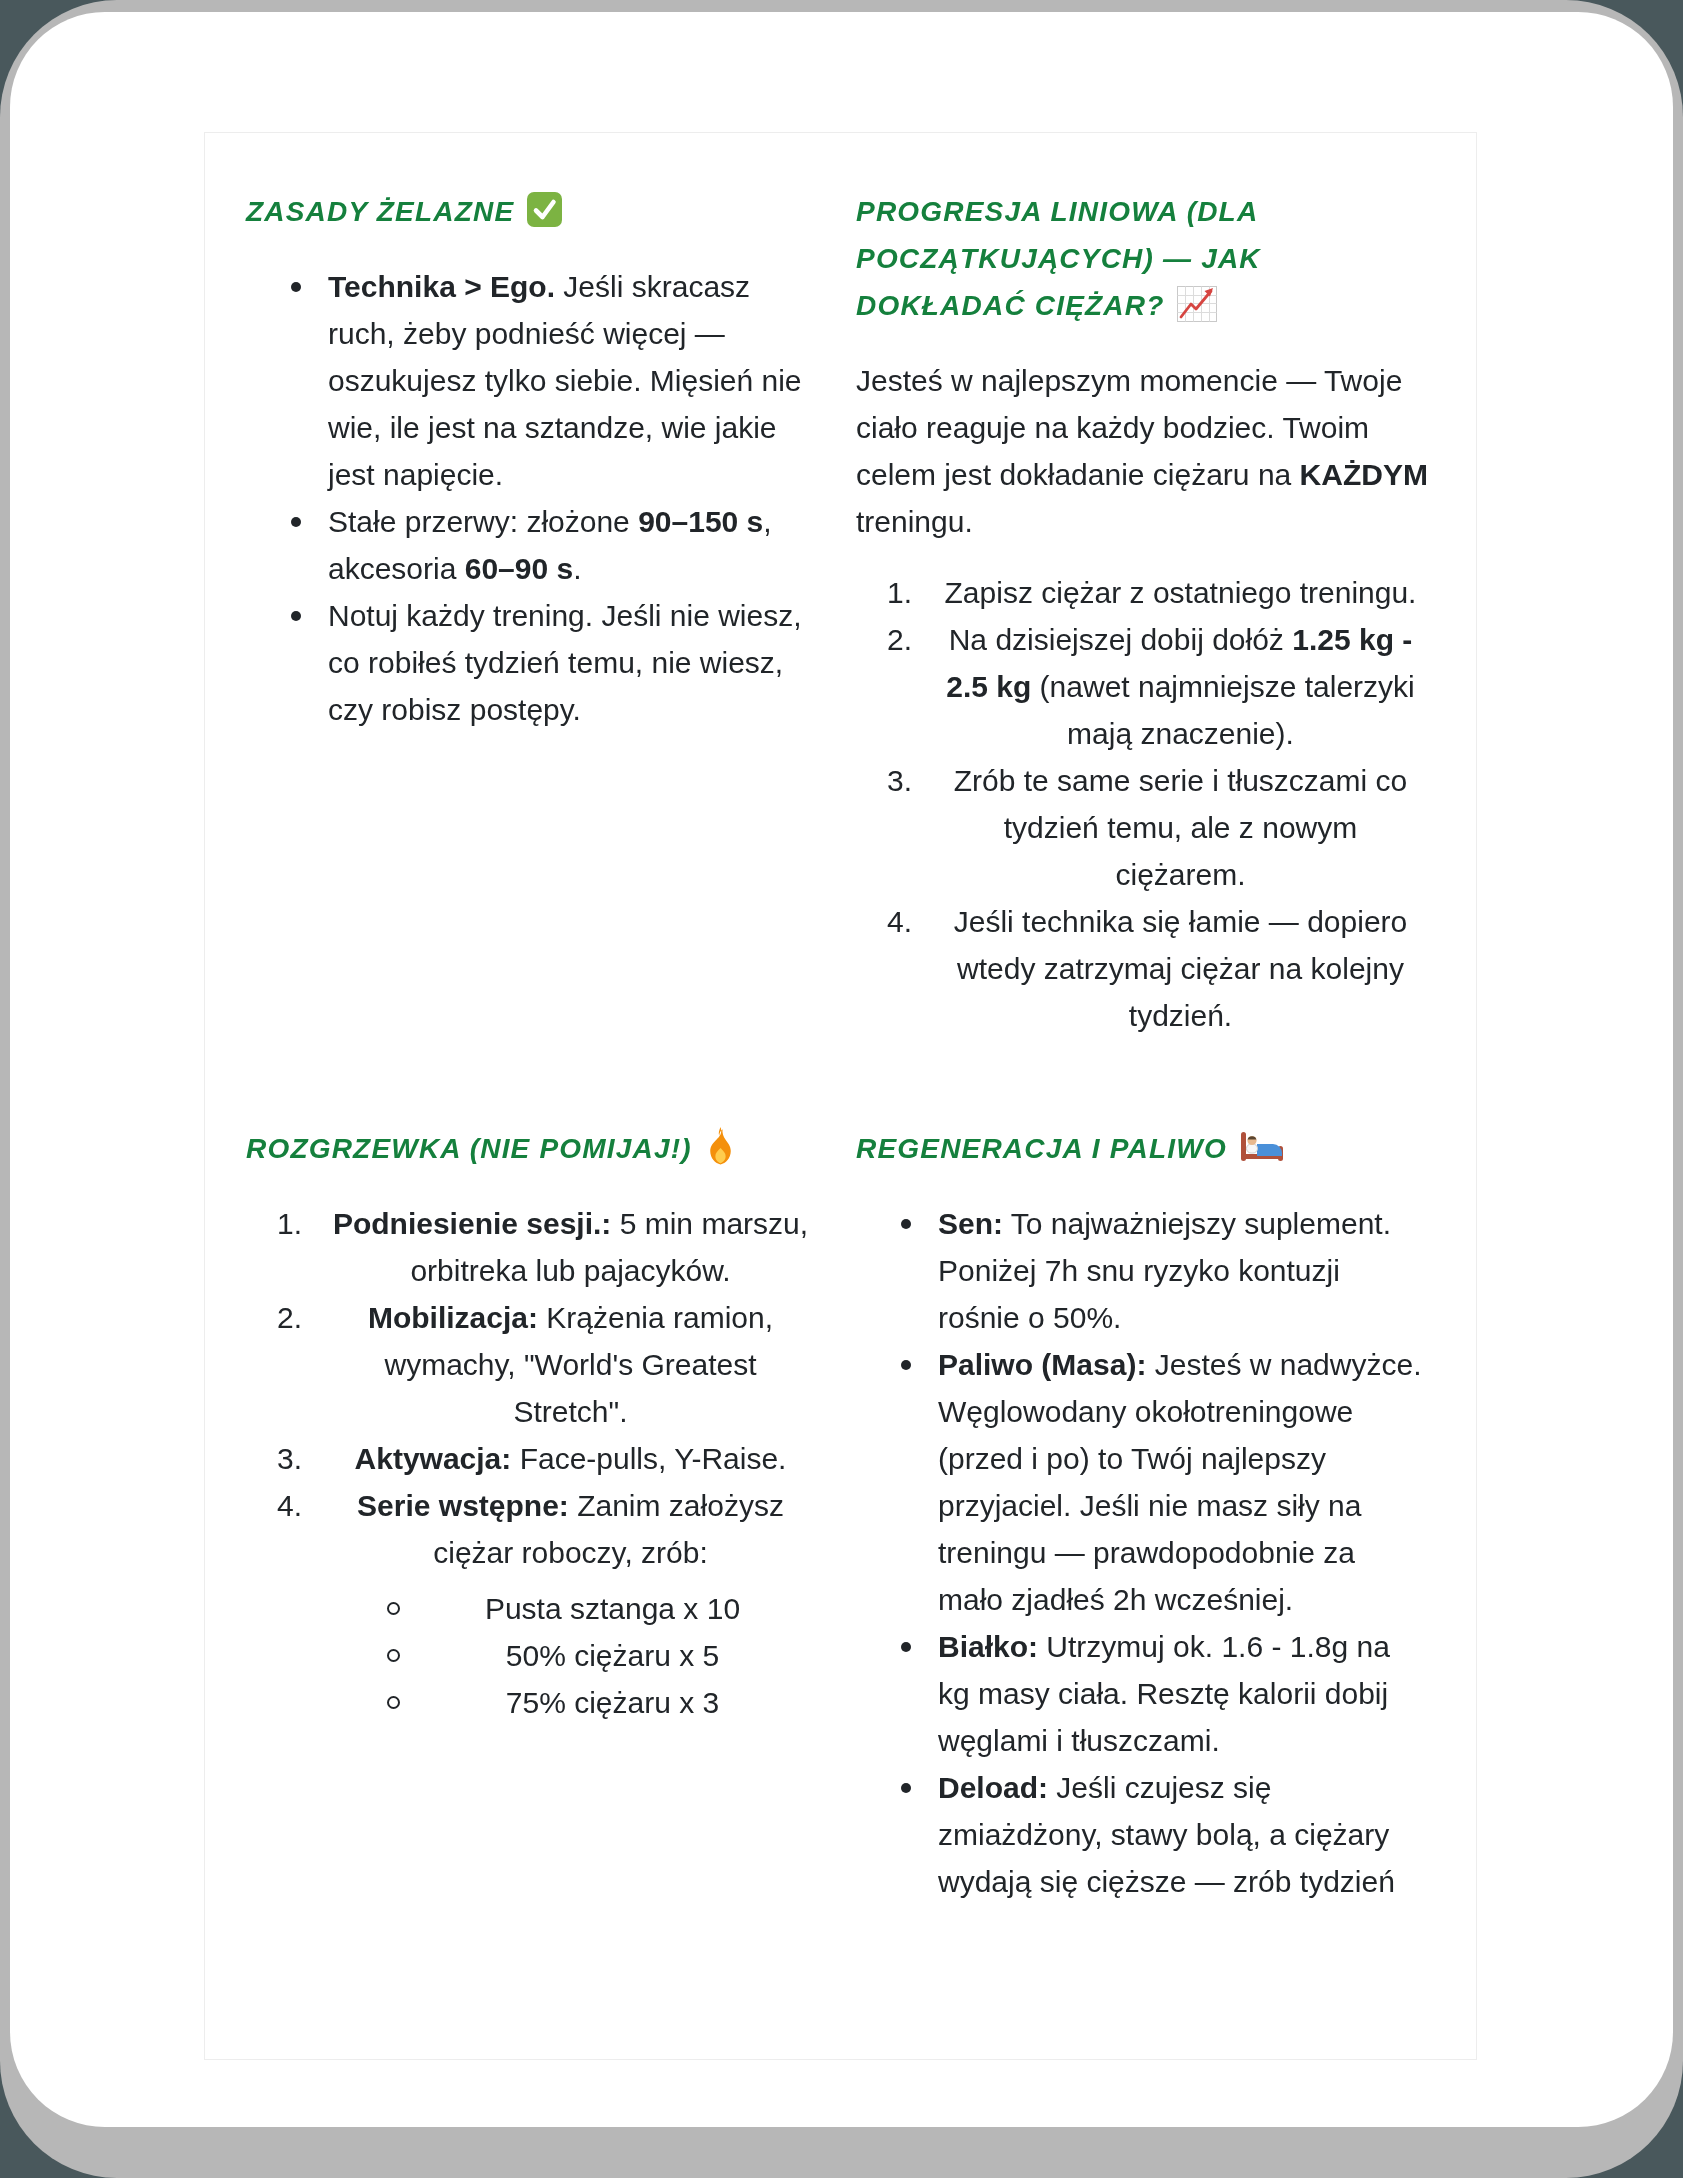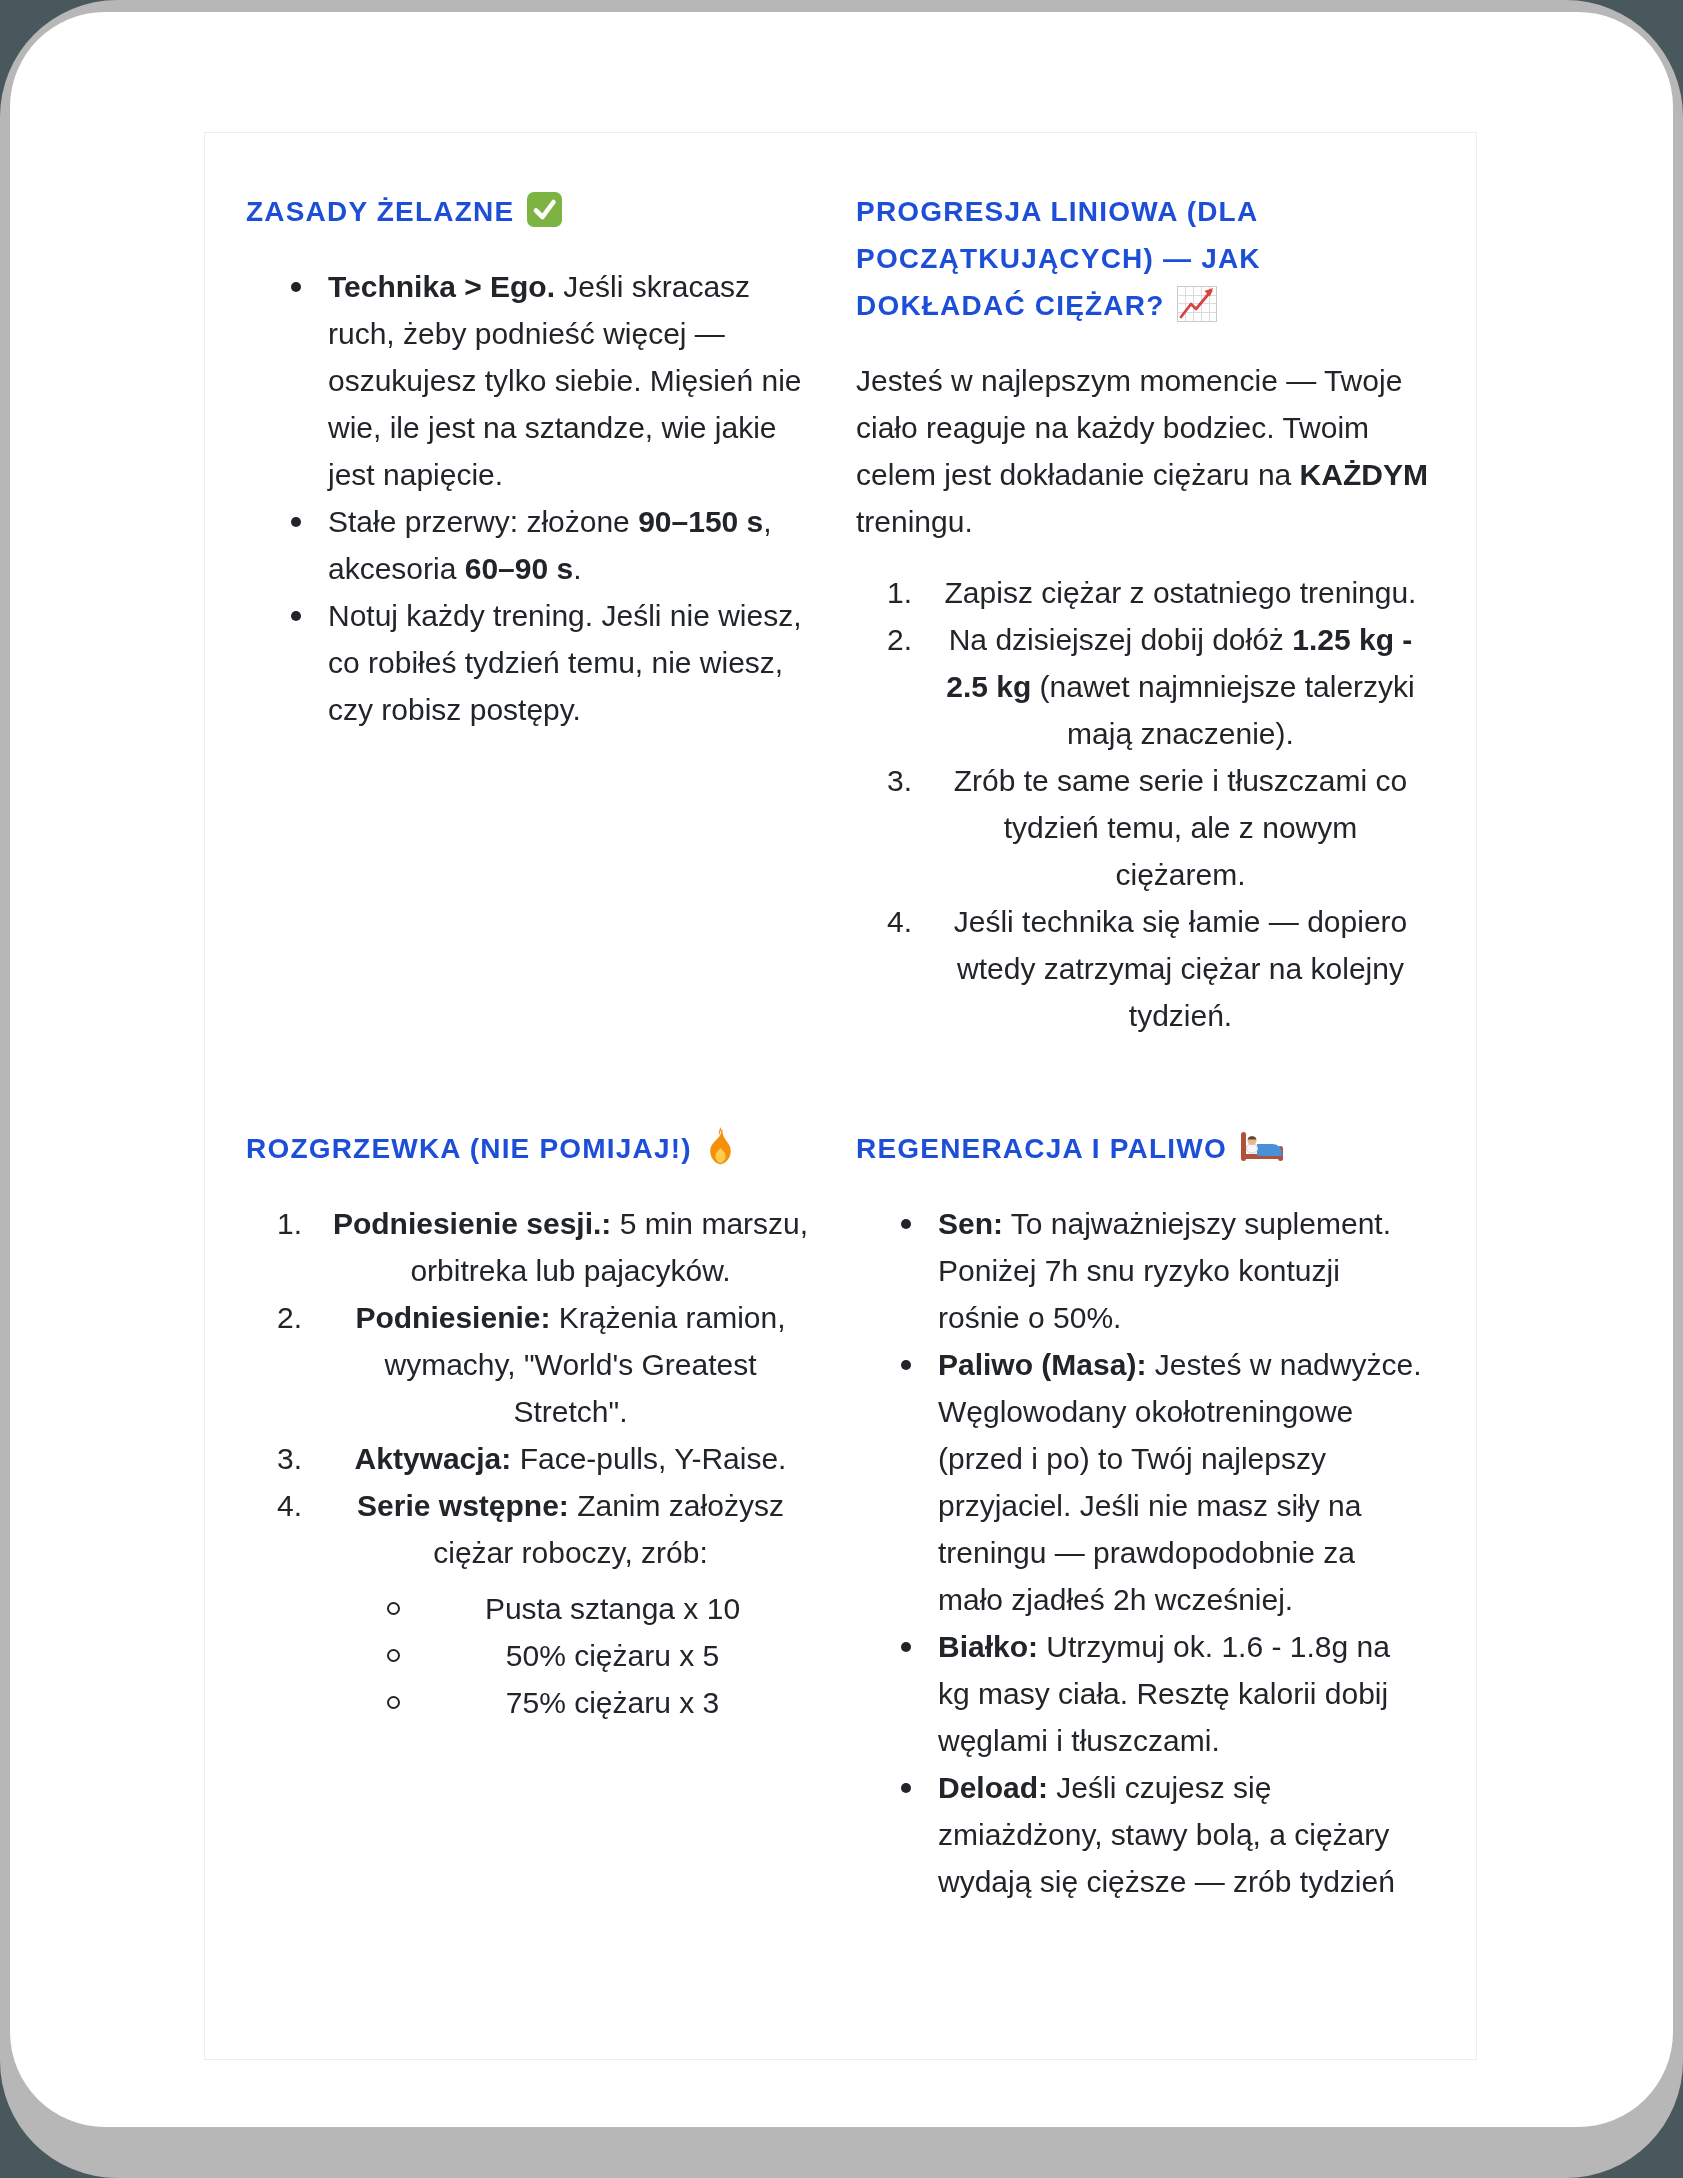--- a/index.html
+++ b/index.html
@@ -28,22 +28,23 @@
   .content-grid{
     position:absolute;left:236px;top:176px;width:1186px;
     display:grid;
     grid-template-columns:576px 576px;
     column-gap:34px;
     row-gap:77px;
   }
   section{min-width:0;}
   h2{
     font-size:28px;line-height:47px;font-weight:700;
-    letter-spacing:1.2px;color:#1d4ed8;margin:0 0 28px 0;
+    letter-spacing:1.2px;color:#15803d;margin:0 0 28px 0;
     text-transform:none;
+    font-style:italic;
   }
   .icon{
     display:inline-block;vertical-align:-7px;margin-left:12px;line-height:0;
   }
   .para,li{
     font-size:30px;line-height:47px;color:#212529;
   }
   .para{margin:0 0 24px 0;}
   .b{font-weight:700;}
   ul,ol{list-style:none;margin:9px;padding:0;}
@@ -110,21 +111,21 @@
 
       <section>
         <h2>
           <span>ROZGRZEWKA (NIE POMIJAJ!)</span><span class="icon"><svg width="33" height="38" viewBox="0 0 32 37">
                 <path fill="#f4900c" d="M16 0c2.2 6-0.8 9.2-3.8 12.2C9.1 15.3 6 18.4 6 23.4 6 30.4 11 35.5 16 36.5c5-1 10-6.1 10-13.1 0-5-3.1-8.1-5.2-11.2C18.8 9.2 17.5 6 18 2.2c-2 1.6-3.1 3.6-3.2 6.2C13.6 6 14.9 2.8 16 0z"></path>
                 <path fill="#ffcc4d" d="M16 20.5c-3.1 3-5 5.1-5 8 0 3.9 3 5.9 5 6.9 2-1 5-3 5-6.9 0-2.9-1.9-5-5-8z"></path>
               </svg></span>
         </h2>
         <ol class="steps">
             <li><span class="b">Podniesienie sesji.:</span><span> 5 min marszu, orbitreka lub pajacyków.</span></li>
-            <li><span class="b">Podniesienie:</span><span> Krążenia ramion, wymachy, "World's Greatest Stretch".</span></li>
+            <li><span class="b">Mobilizacja:</span><span> Krążenia ramion, wymachy, "World's Greatest Stretch".</span></li>
             <li><span class="b">Aktywacja:</span><span> Face-pulls, Y-Raise.</span></li>
             <li><span class="b">Serie wstępne:</span><span> Zanim założysz ciężar roboczy, zrób:</span><ul class="sub">
                 <li><span>Pusta sztanga x 10</span></li>
                 <li><span>50% ciężaru x 5</span></li>
                 <li><span>75% ciężaru x 3</span></li>
               </ul></li>
           </ol>
       </section>
 
       <section>

